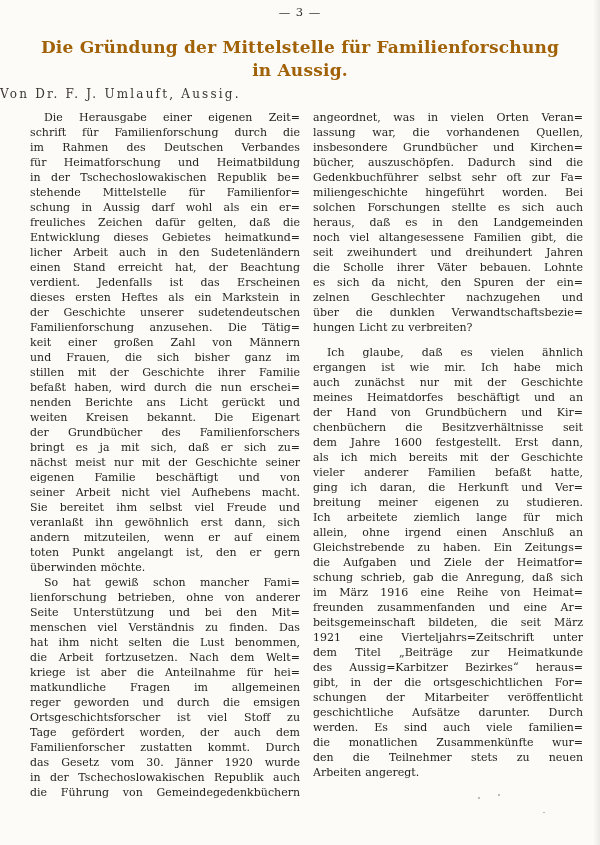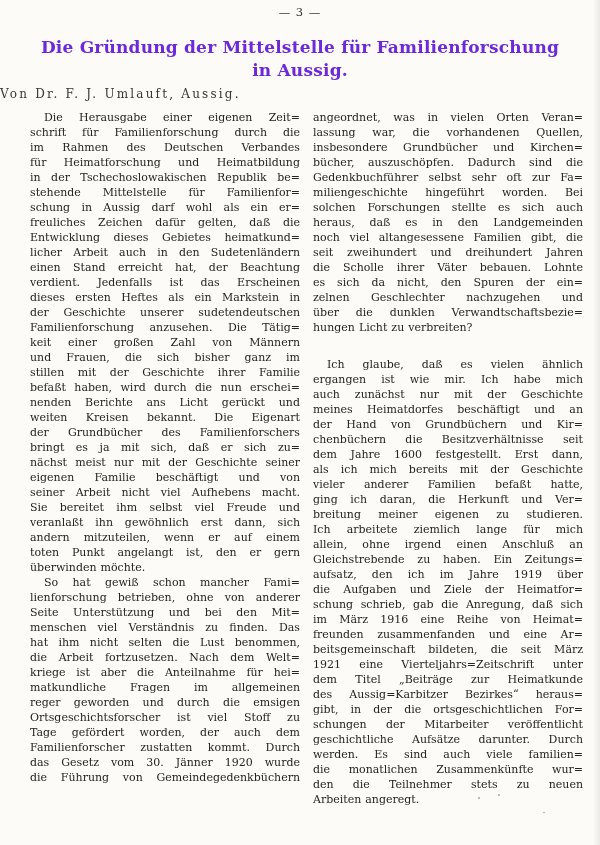--- a/index.html
+++ b/index.html
@@ -27,21 +27,21 @@
     letter-spacing: 1px;
     color: #35302b;
   }
   .title {
     margin-top: 17px;
     text-align: center;
     font-weight: bold;
     font-size: 17px;
     line-height: 23px;
     letter-spacing: 0.2px;
-    color: #6d28d9;
+    color: #a16207;
   }
   .byline {
     margin-top: 4px;
     text-align: left;
     font-size: 12px;
     line-height: 16px;
     letter-spacing: 2.2px;
     color: #3c3630;
   }
   .columns {
@@ -49,21 +49,21 @@
     gap: 13px;
     padding: 0 17px 0 30px;
     margin-top: 8px;
   }
   .column {
     width: 270px;
     font-size: 11px;
     line-height: 15px;
   }
   .para { margin: 0; }
-  .para.gap { margin-top: 22px; }
+  .para.gap { margin-top: 10px; }
   .line {
     height: 15px;
     overflow: hidden;
     text-align: justify;
     text-align-last: justify;
     word-spacing: 0.5px;
   }
   .para.indent .line:first-child { text-indent: 14px; }
   .para.end-flush .line:last-child { text-align-last: left; }
   .speck {
@@ -131,20 +131,21 @@
           <div class="line">menschen viel Verständnis zu finden. Das</div>
           <div class="line">hat ihm nicht selten die Lust benommen,</div>
           <div class="line">die Arbeit fortzusetzen. Nach dem Welt=</div>
           <div class="line">kriege ist aber die Anteilnahme für hei=</div>
           <div class="line">matkundliche Fragen im allgemeinen</div>
           <div class="line">reger geworden und durch die emsigen</div>
           <div class="line">Ortsgeschichtsforscher ist viel Stoff zu</div>
           <div class="line">Tage gefördert worden, der auch dem</div>
           <div class="line">Familienforscher zustatten kommt. Durch</div>
           <div class="line">das Gesetz vom 30. Jänner 1920 wurde</div>
+          <div class="line">in der Tschechoslowakischen Republik auch</div>
           <div class="line">die Führung von Gemeindegedenkbüchern</div>
         </div>
       </div>
     <div class="column">
         <div class="para end-flush">
           <div class="line">angeordnet, was in vielen Orten Veran=</div>
           <div class="line">lassung war, die vorhandenen Quellen,</div>
           <div class="line">insbesondere Grundbücher und Kirchen=</div>
           <div class="line">bücher, auszuschöpfen. Dadurch sind die</div>
           <div class="line">Gedenkbuchführer selbst sehr oft zur Fa=</div>
@@ -167,21 +168,20 @@
           <div class="line">der Hand von Grundbüchern und Kir=</div>
           <div class="line">chenbüchern die Besitzverhältnisse seit</div>
           <div class="line">dem Jahre 1600 festgestellt. Erst dann,</div>
           <div class="line">als ich mich bereits mit der Geschichte</div>
           <div class="line">vieler anderer Familien befaßt hatte,</div>
           <div class="line">ging ich daran, die Herkunft und Ver=</div>
           <div class="line">breitung meiner eigenen zu studieren.</div>
           <div class="line">Ich arbeitete ziemlich lange für mich</div>
           <div class="line">allein, ohne irgend einen Anschluß an</div>
           <div class="line">Gleichstrebende zu haben. Ein Zeitungs=</div>
-          <div class="line">aufsatz, den ich im Jahre 1919 über</div>
           <div class="line">die Aufgaben und Ziele der Heimatfor=</div>
           <div class="line">schung schrieb, gab die Anregung, daß sich</div>
           <div class="line">im März 1916 eine Reihe von Heimat=</div>
           <div class="line">freunden zusammenfanden und eine Ar=</div>
           <div class="line">beitsgemeinschaft bildeten, die seit März</div>
           <div class="line">1921 eine Vierteljahrs=Zeitschrift unter</div>
           <div class="line">dem Titel „Beiträge zur Heimatkunde</div>
           <div class="line">des Aussig=Karbitzer Bezirkes“ heraus=</div>
           <div class="line">gibt, in der die ortsgeschichtlichen For=</div>
           <div class="line">schungen der Mitarbeiter veröffentlicht</div>

